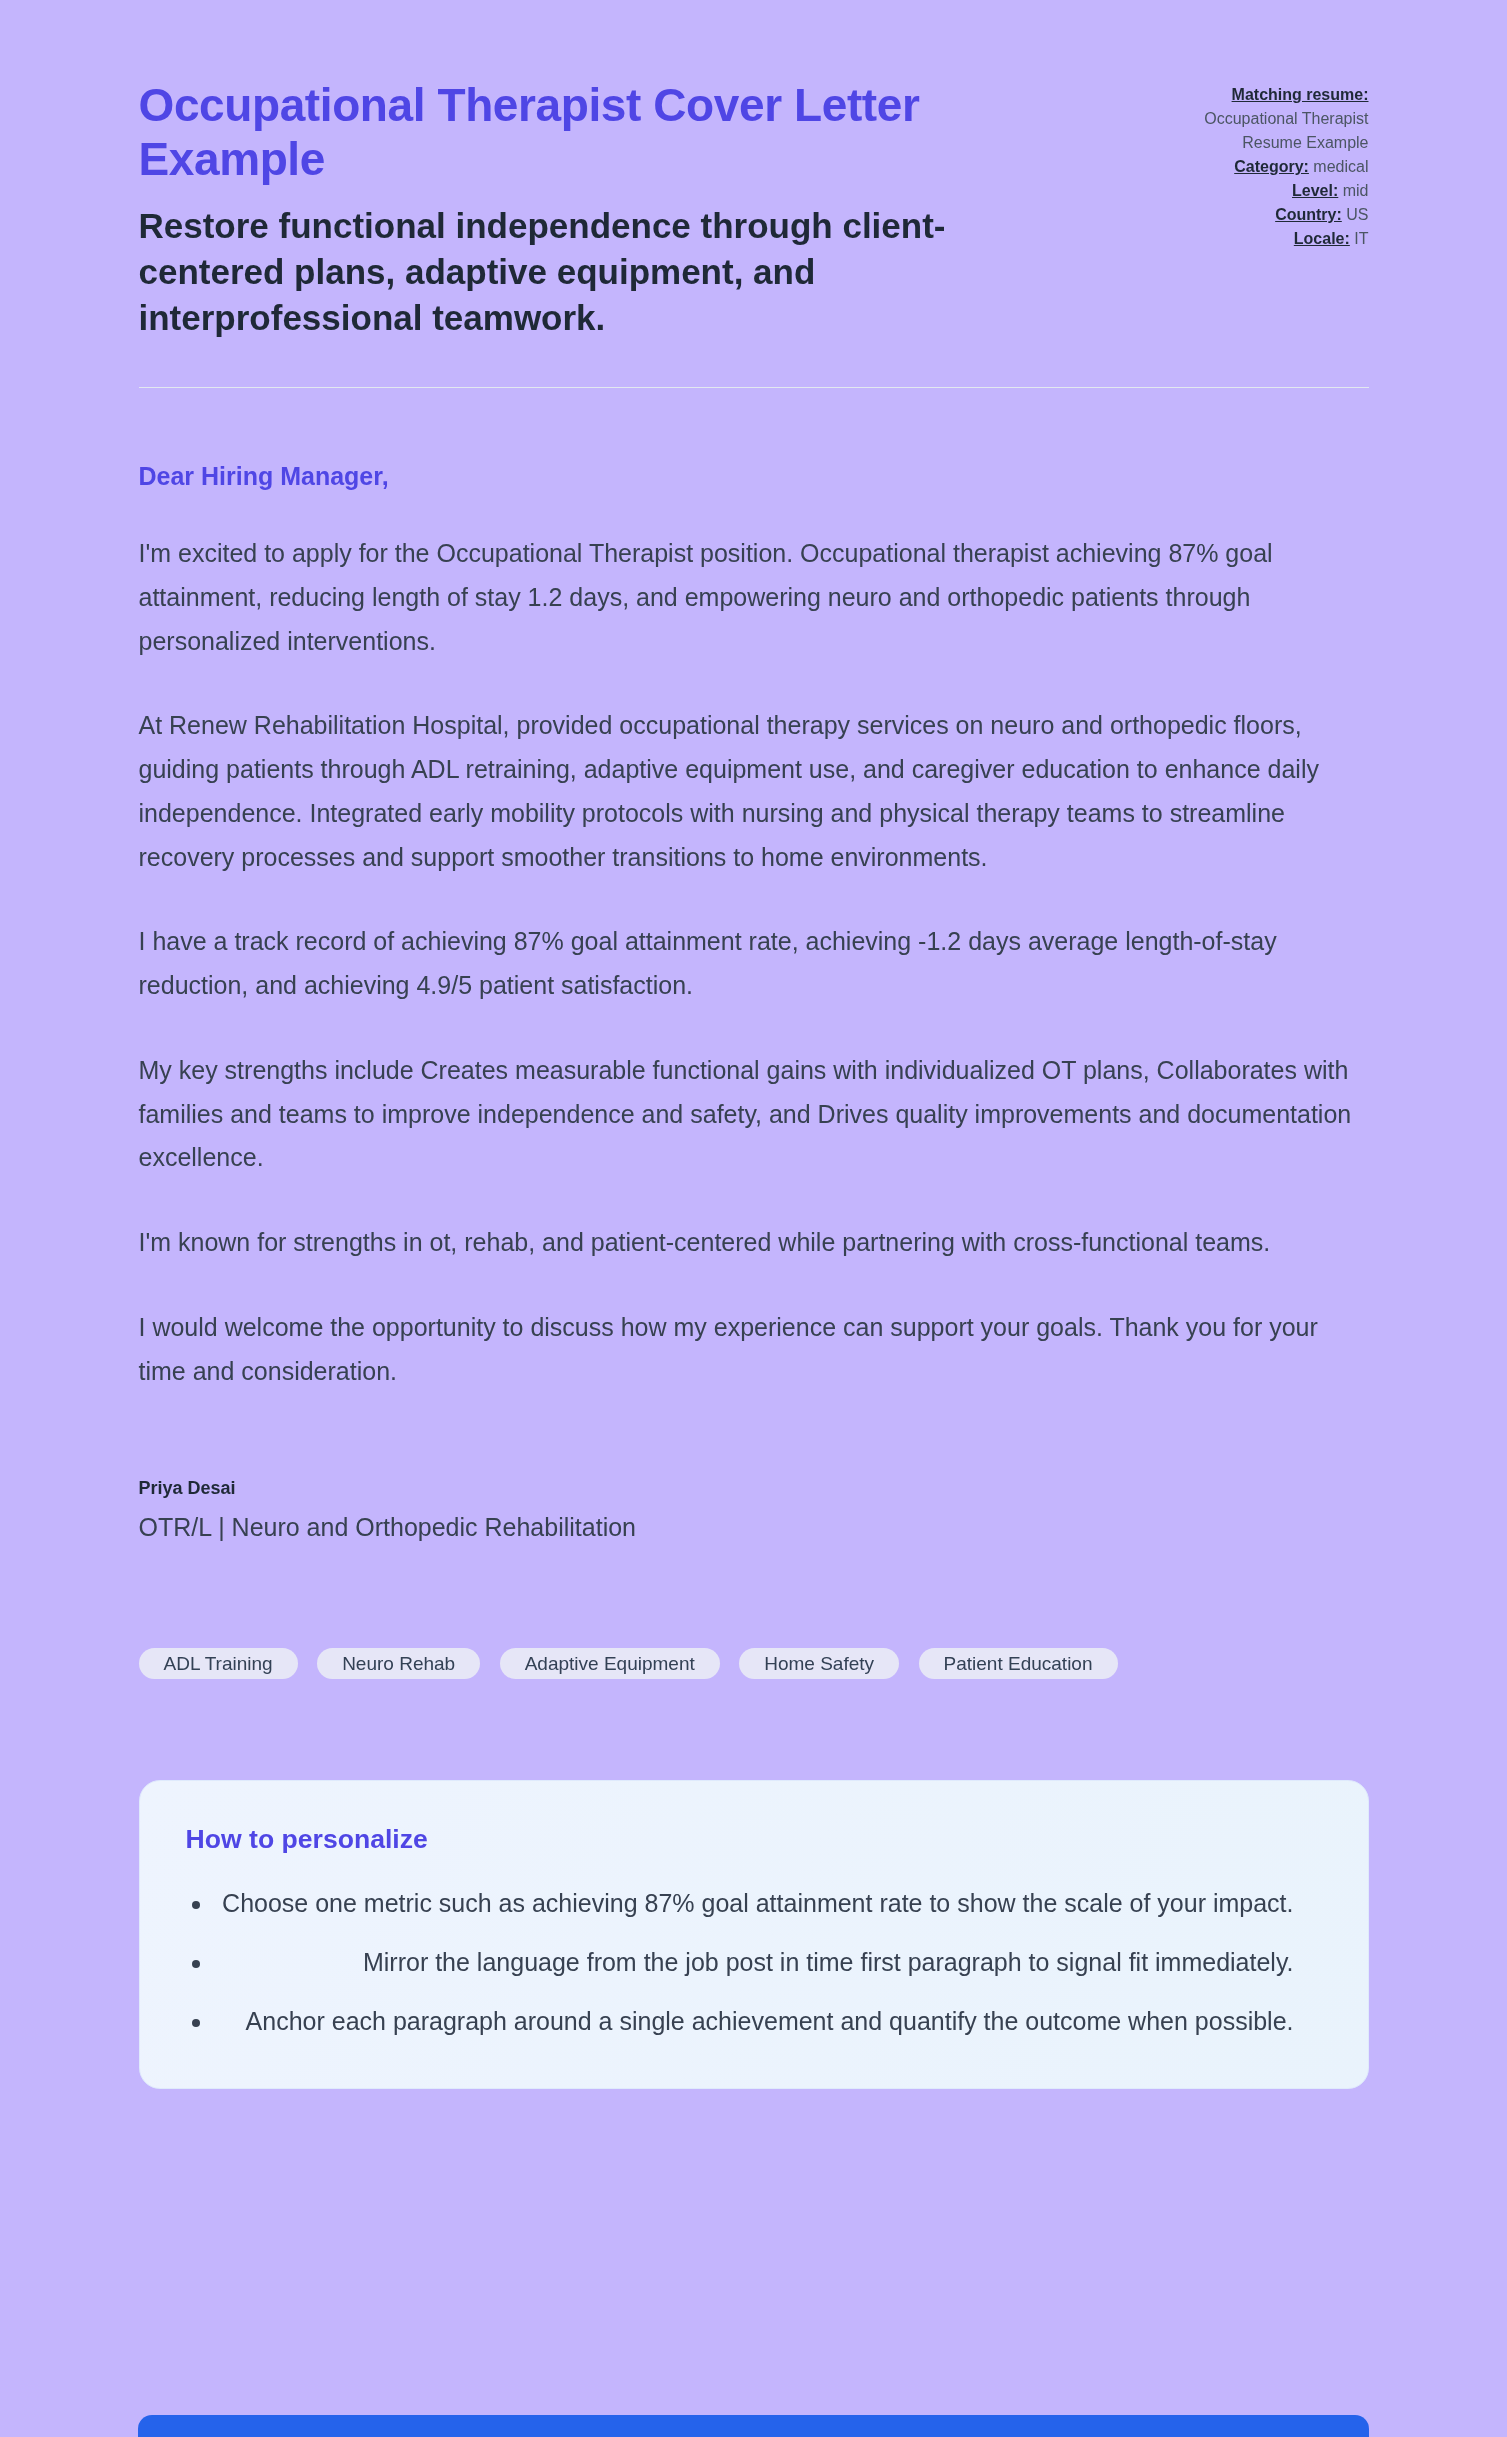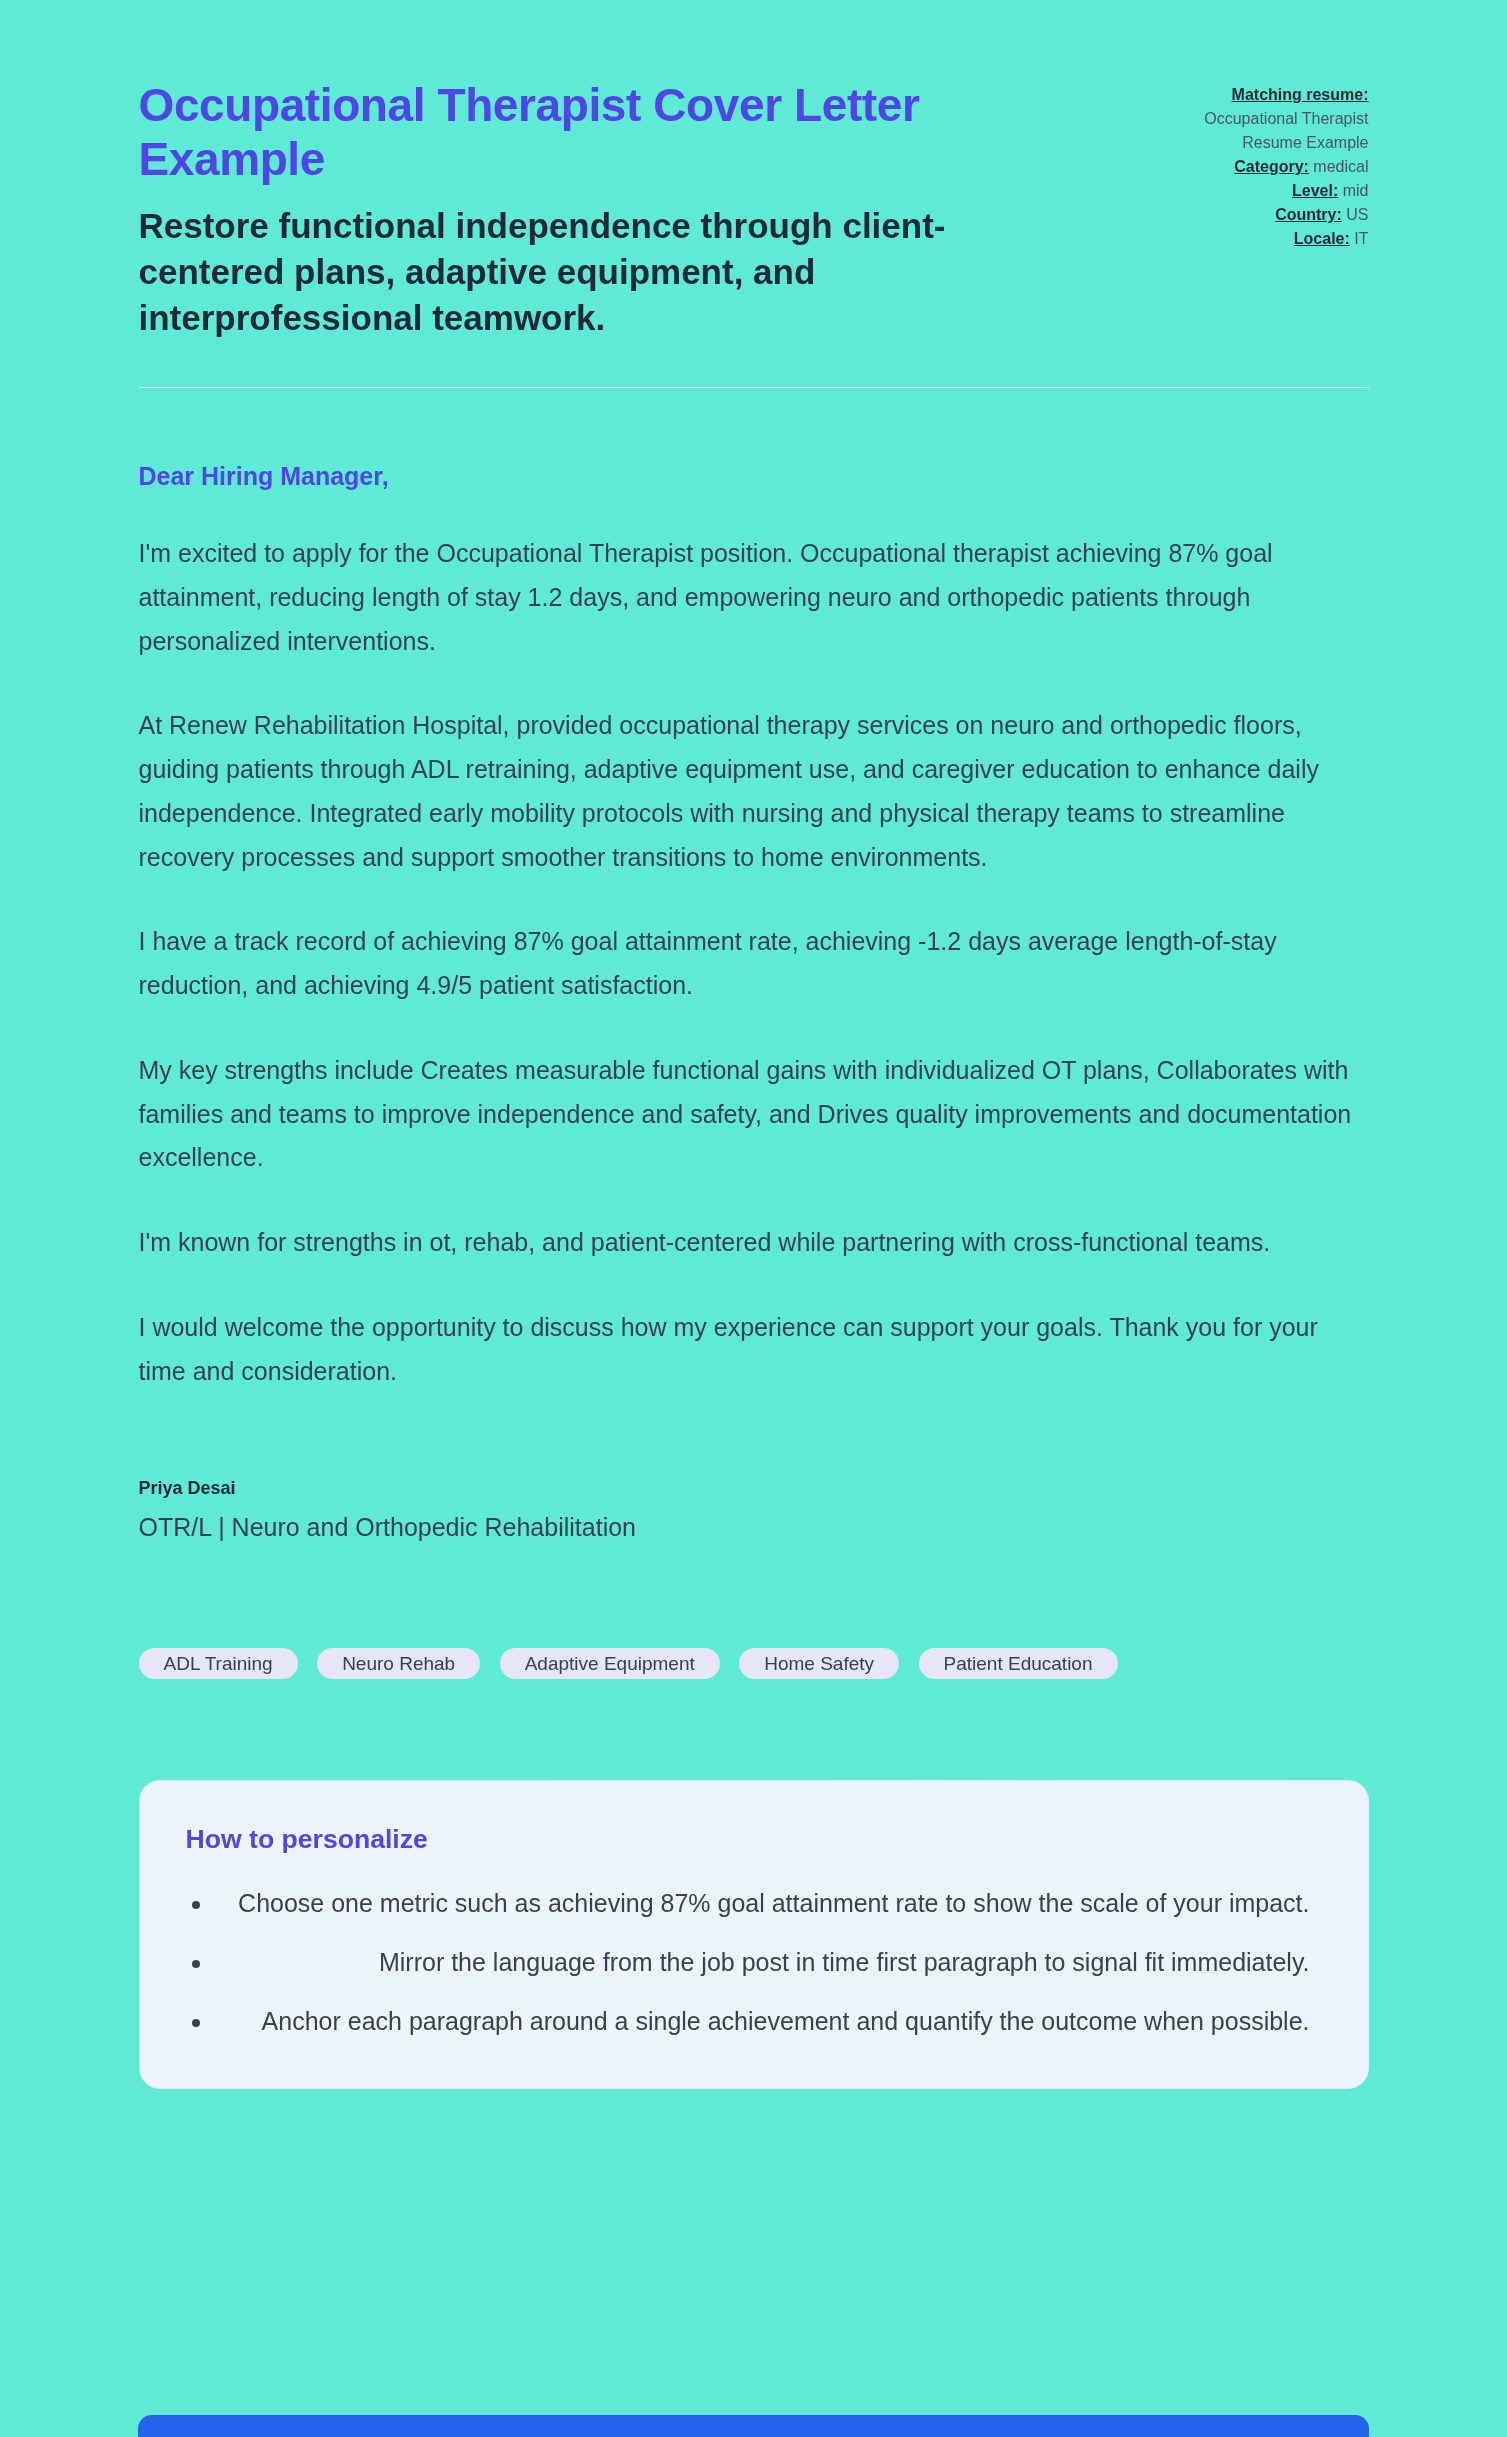--- a/index.html
+++ b/index.html
@@ -20,21 +20,21 @@
   body {
     background: #ffffff;
     font-family: "Liberation Sans", sans-serif;
     color: var(--body-text);
   }
   .page {
     position: relative;
     width: 1507px;
     height: 2438px;
     overflow: hidden;
-    background: #5eead4;
+    background: #c4b5fd;
   }
   .content {
     width: 1230px;
     margin: 0 auto;
     padding-top: 78px;
   }
   .header {
     display: flex;
     justify-content: space-between;
     align-items: flex-start;
@@ -112,21 +112,21 @@
     line-height: 1;
     padding: 6px 25px;
     border-radius: 886px;
     white-space: nowrap;
   }
   .tips-box {
     margin-top: 101px;
     background: linear-gradient(120deg, var(--box-bg-start) 0%, var(--box-bg-end) 100%);
     border: 0.9px solid var(--box-border);
     border-radius: 21px;
-    padding: 43px 58px 46px 46px;
+    padding: 43px 74px 46px 46px;
   }
   .tips-box h2 {
     margin: 0;
     font-size: 26.6px;
     font-weight: 700;
     color: var(--accent);
   }
   .tips-box ul {
     margin: 28px 0 0 0;
     padding-left: 28px;

